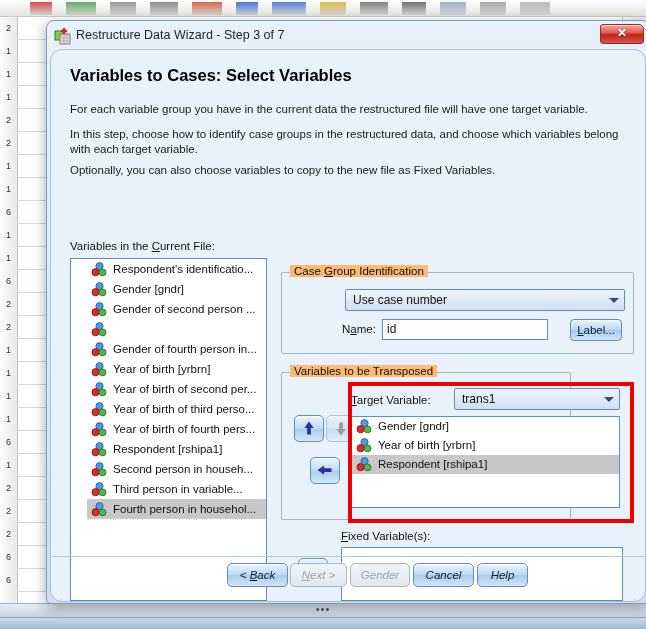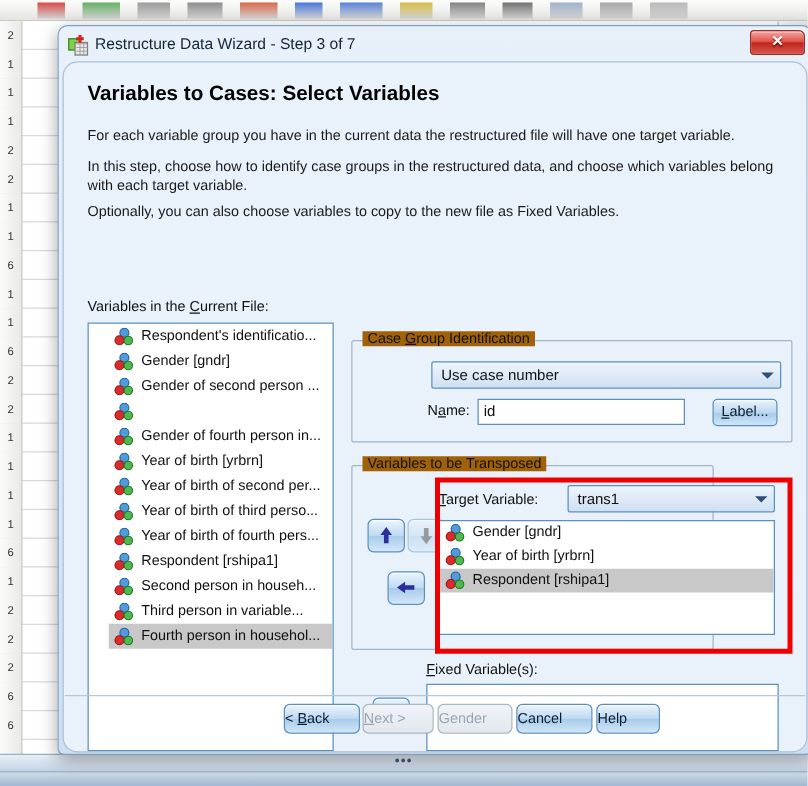--- a/index.html
+++ b/index.html
@@ -149,21 +149,21 @@
   }
 
   
   .groupbox {
     position: absolute;
     border: 1px solid #9fb6cc;
     border-radius: 2px;
   }
   .groupbox > .gtitle {
     position: absolute; left: 8px; top: -8px;
-    background: #a16207; padding: 0 4px;
+    background: #fdba74; padding: 0 4px;
     font-size: 11.5px; color: #111; text-align: right;
   }
   #grp-casegroup { left: 230px; top: 222px; width: 353px; height: 82px; }
   #grp-transposed { left: 230px; top: 322px; width: 290px; height: 148px; }
 
   
   .combo {
     position: absolute;
     background: linear-gradient(#eef5fc,#cfe0f1);
     border: 1px solid #5a8fc0;
@@ -258,22 +258,23 @@
     position: absolute; left: 0; right: 0; bottom: 8px;
     height: 30px;
   }
   .fbtn {
     position: absolute; top: 0;
     height: 24px; line-height: 22px;
     border-radius: 5px;
     background: linear-gradient(#eaf4fd 0%, #bdd9f1 50%, #a6cbea 51%, #d2e6f8 100%);
     border: 1px solid #5a8fc0;
     box-shadow: inset 0 1px 0 rgba(255,255,255,.75);
-    font-size: 11.5px; color: #0b1c2e; text-align: left;
+    font-size: 11.5px; color: #0b1c2e; text-align: center;
     cursor: pointer;
+    font-style: italic;
   }
   .fbtn.disabled {
     background: linear-gradient(#f1f4f7,#e2e8ee);
     border: 1px solid #a9b6c3;
     color: #9aa5b1;
     box-shadow: none;
     cursor: default;
   }
   #btn-back   { left: 176px; width: 61px; }
   #btn-next   { left: 239px; width: 57px; }

